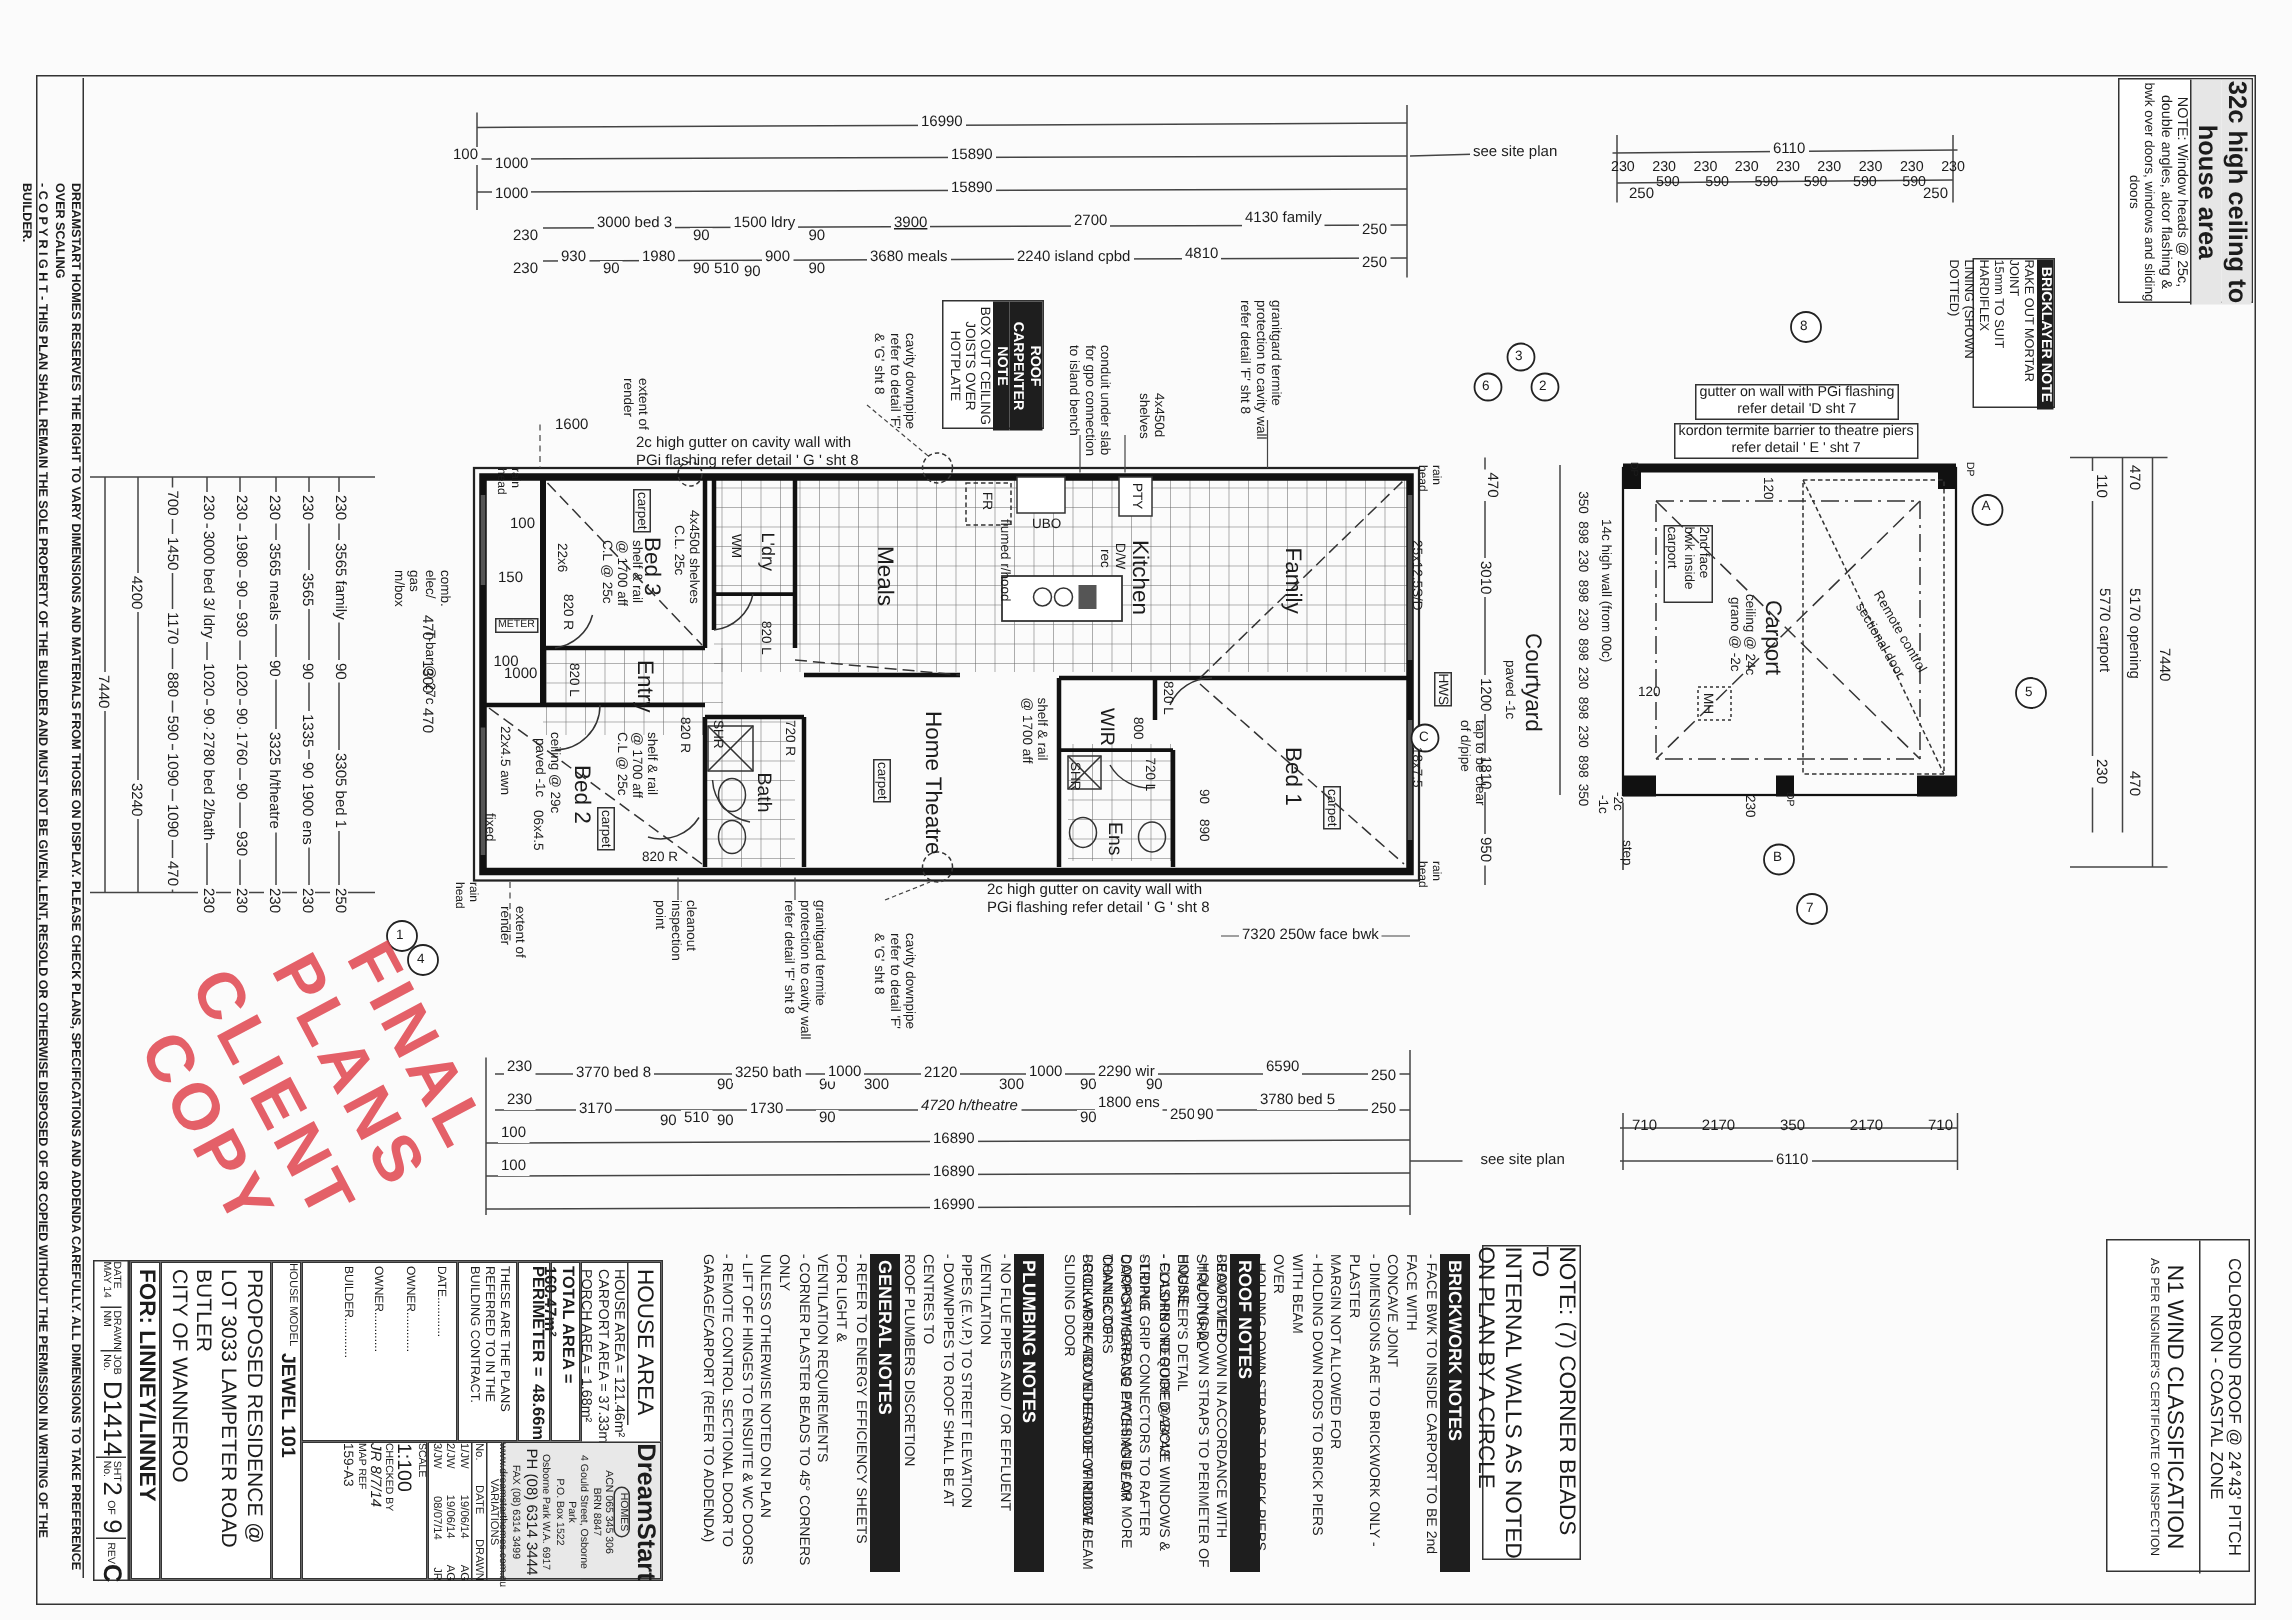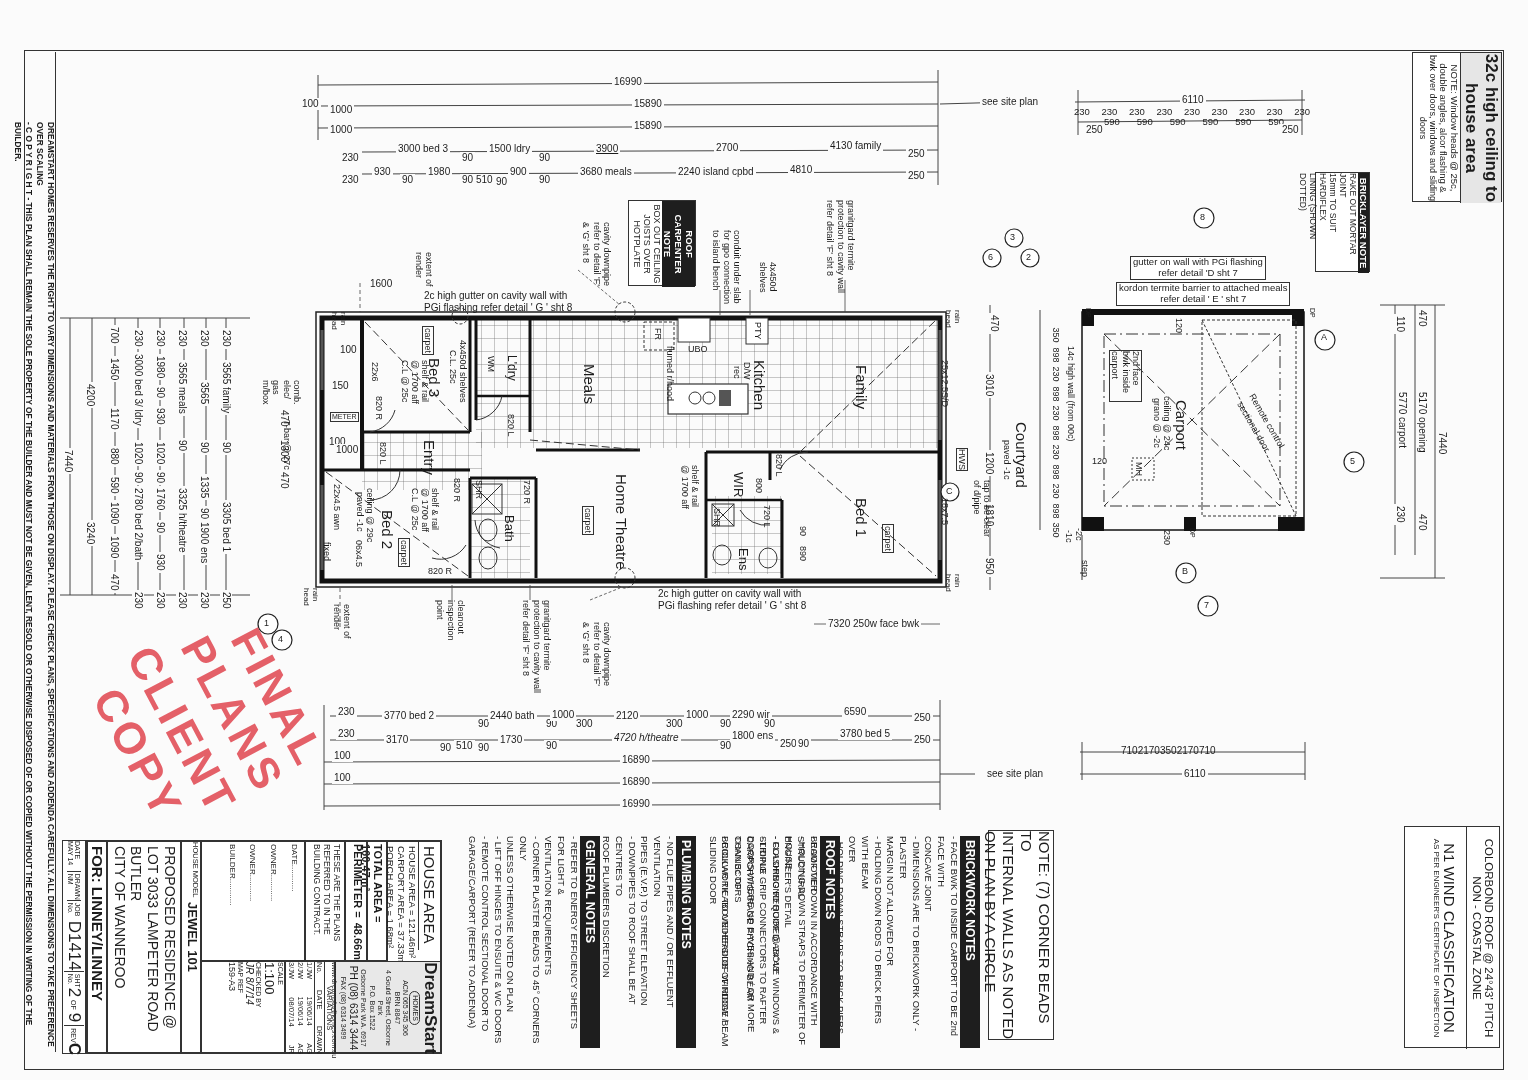--- a/index.html
+++ b/index.html
@@ -295,23 +295,23 @@
     <span>590</span>
     <span>590</span>
     <span>590</span>
     <span>590</span>
   </div>
   <span class="t dim" style="left:1084px;top:124px;">250</span>
   <span class="t dim" style="left:1280px;top:124px;">250</span>
 
   <div>
     <span class="t dim" style="left:336px;top:706px;">230</span>
-    <span class="t dim" style="left:382px;top:710px;">3770 bed 2</span>
+    <span class="t dim" style="left:382px;top:710px;">3770 bed 8</span>
     <span class="t dim" style="left:476px;top:718px;">90</span>
-    <span class="t dim" style="left:488px;top:710px;">2440 bath</span>
+    <span class="t dim" style="left:488px;top:710px;">3250 bath</span>
     <span class="t dim" style="left:544px;top:718px;">90</span>
     <span class="t dim" style="left:550px;top:709px;">1000</span>
     <span class="t dim" style="left:574px;top:718px;">300</span>
     <span class="t dim" style="left:614px;top:710px;">2120</span>
     <span class="t dim" style="left:664px;top:718px;">300</span>
     <span class="t dim" style="left:684px;top:709px;">1000</span>
     <span class="t dim" style="left:718px;top:718px;">90</span>
     <span class="t dim" style="left:730px;top:709px;">2290 wir</span>
     <span class="t dim" style="left:762px;top:718px;">90</span>
     <span class="t dim" style="left:842px;top:706px;">6590</span>
@@ -333,21 +333,21 @@
     <span class="t dim" style="left:838px;top:728px;">3780 bed 5</span>
     <span class="t dim" style="left:912px;top:734px;">250</span>
   </div>
   <span class="t dim" style="left:332px;top:750px;">100</span>
   <span class="t dim" style="left:332px;top:772px;">100</span>
   <span class="t dim" style="left:620px;top:754px;">16890</span>
   <span class="t dim" style="left:620px;top:776px;">16890</span>
   <span class="t dim" style="left:620px;top:798px;">16990</span>
   <span class="t dim" style="left:985px;top:768px;">see site plan</span>
   <span class="t dim" style="left:1182px;top:768px;">6110</span>
-  <div style="position:absolute;left:1088px;top:745px;width:214px;display:flex;font-size:10px;margin-left:33px;">
+  <div style="position:absolute;left:1088px;top:745px;width:214px;display:flex;justify-content:space-between;font-size:10px;">
     <span>710</span>
     <span>2170</span>
     <span>350</span>
     <span>2170</span>
     <span>710</span>
   </div>
 
   <span class="t dim rot" style="left:74px;top:448px;">7440</span>
   <span class="t dim rot" style="left:96px;top:382px;">4200</span>
   <span class="t dim rot" style="left:96px;top:520px;">3240</span>
@@ -597,21 +597,21 @@
   </div>
   <div class="t small rot" style="left:320px;top:588px;font-size:8px;">
     <div>rain</div>
     <div>head</div>
   </div>
   <div class="t" style="left:1130px;top:256px;border:1px solid #333;font-size:9.5px;text-align:center;padding:0 2px;background:#fff;">
     <div>gutter on wall with PGi flashing</div>
     <div>refer detail 'D sht 7</div>
   </div>
   <div class="t" style="left:1116px;top:282px;border:1px solid #333;font-size:9.5px;text-align:center;padding:0 2px;background:#fff;">
-    <div>kordon termite barrier to attached meals</div>
+    <div>kordon termite barrier to theatre piers</div>
     <div>refer detail ' E ' sht 7</div>
   </div>
 
   <span class="t small" style="left:1200px;top:212px;">8</span>
   <span class="t small" style="left:1010px;top:232px;">3</span>
   <span class="t small" style="left:1026px;top:252px;">2</span>
   <span class="t small" style="left:988px;top:252px;">6</span>
   <span class="t small" style="left:1321px;top:332px;">A</span>
   <span class="t small" style="left:1350px;top:456px;">5</span>
   <span class="t small" style="left:1182px;top:566px;">B</span>

